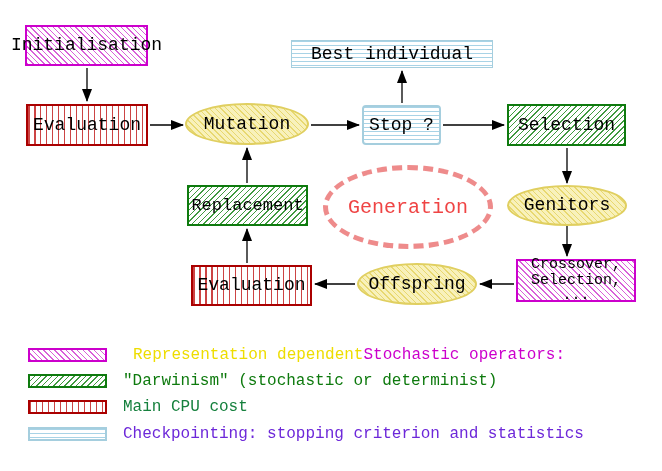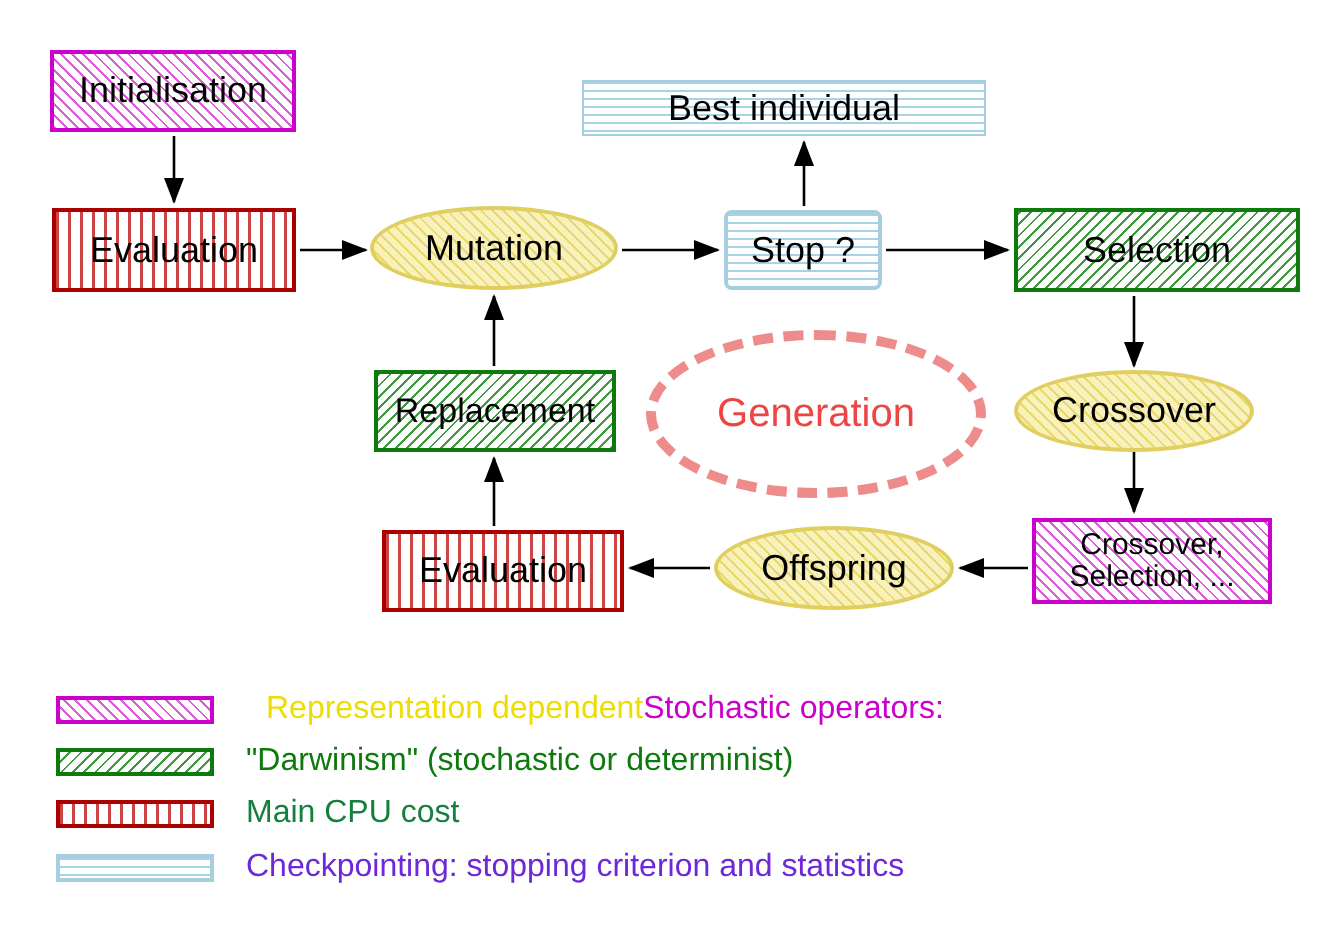--- a/index.html
+++ b/index.html
@@ -1,18 +1,18 @@
 <!DOCTYPE html>
 <html><head>
 <meta charset="utf-8">
 <style>
   html,body{margin:0;padding:0;background:#fff;}
   .stage{
     position:relative;width:662px;height:471px;background:#ffffff;overflow:hidden;
-    font-family:Liberation Sans, sans-serif;color:#000;
+    font-family:Liberation Mono, monospace;color:#000;
   }
   .stage svg.wires{position:absolute;left:0;top:0;width:662px;height:471px;pointer-events:none;}
   .node{
     position:absolute;display:flex;align-items:center;justify-content:center;
     text-align:center;font-size:18px;line-height:1.05;color:#000;box-sizing:border-box;
   }
   
   .magenta-hatch{
     border:2px solid #cc00cc;
     background:repeating-linear-gradient(45deg,#d95fd9 0,#d95fd9 1px,#ffffff 1px,#ffffff 4px);
@@ -79,23 +79,23 @@
   <div class="node magenta-hatch" style="left:25px;top:25px;width:123px;height:41px;">Initialisation</div>
 
   <div class="node red-stripes" style="left:26px;top:104px;width:122px;height:42px;">Evaluation</div>
 
   <div class="node yellow-ellipse" style="left:185px;top:103px;width:124px;height:42px;">Mutation</div>
 
   <div class="node cyan-stripes" style="left:291px;top:40px;width:202px;height:28px;border-width:1px;">Best individual</div>
 
   <div class="node cyan-stripes rounded" style="left:362px;top:105px;width:79px;height:40px;">Stop ?</div>
 
-  <div class="node green-hatch" style="left:507px;top:104px;width:143px;height:42px;">Selection</div>
+  <div class="node green-hatch" style="left:507px;top:104px;width:119px;height:42px;">Selection</div>
 
-  <div class="node yellow-ellipse" style="left:507px;top:185px;width:120px;height:41px;">Crossover</div>
+  <div class="node yellow-ellipse" style="left:507px;top:185px;width:120px;height:41px;">Genitors</div>
 
   <div class="node magenta-hatch two-line" style="left:516px;top:259px;width:120px;height:43px;">
     <span>Crossover,</span>
     <span>Selection, ...</span>
   </div>
 
   <div class="node yellow-ellipse" style="left:357px;top:263px;width:120px;height:42px;">Offspring</div>
 
   <div class="node red-stripes" style="left:191px;top:265px;width:121px;height:41px;">Evaluation</div>
 

